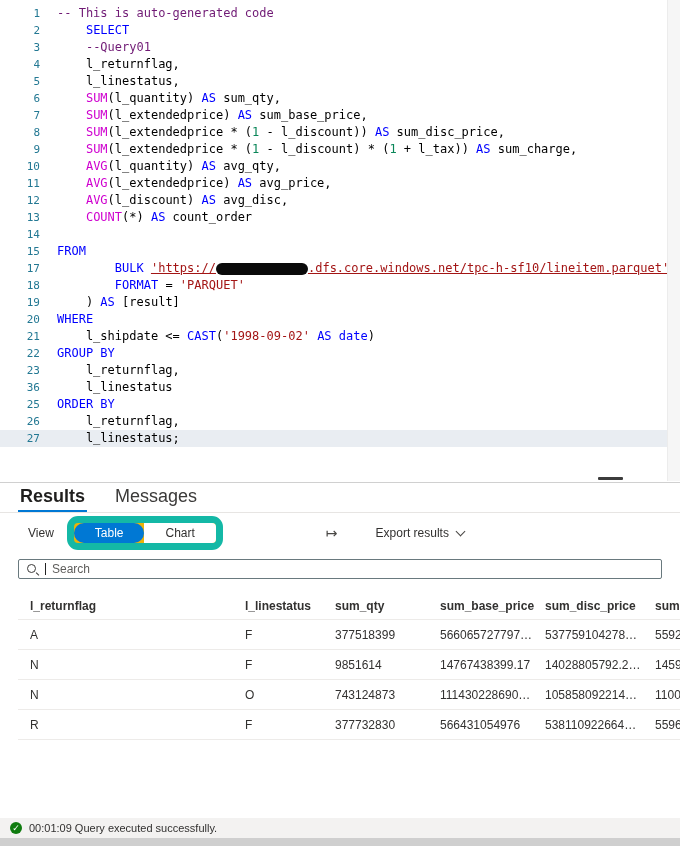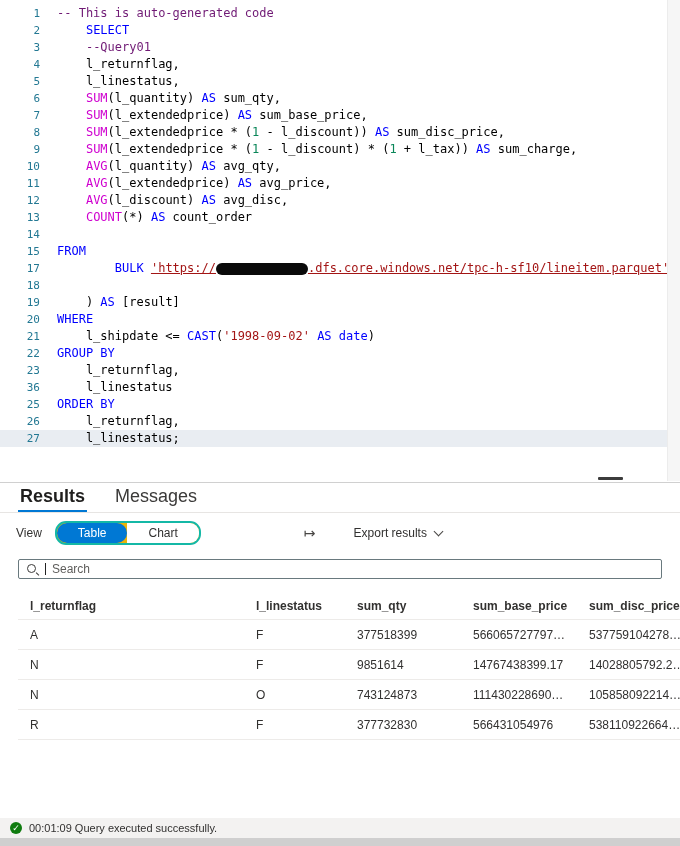--- a/index.html
+++ b/index.html
@@ -25,38 +25,38 @@
   .t-strl{color:#a31515;text-decoration:underline;}
   .t-num{color:#098658;}
   .t-redact{display:inline-block;width:92px;height:12px;background:#0a0a0a;border-radius:6px;vertical-align:text-bottom;}
   .hthumb{position:absolute;top:477px;left:598px;width:25px;height:3px;background:#3c3c3c;border-radius:1px;}
   .vscroll{position:absolute;top:0;right:0;width:12px;height:481px;background:#f6f6f6;border-left:1px solid #ececec;}
   
   .results{position:absolute;top:482px;left:0;width:680px;bottom:0;background:#fff;border-top:1px solid #d0d0d0;box-sizing:border-box;}
   .tabstrip{height:30px;display:flex;align-items:stretch;padding-left:18px;border-bottom:1px solid #e7e5e3;box-sizing:border-box;}
   .tab{display:flex;align-items:center;margin-right:26px;font-size:18px;color:#3b3a39;cursor:pointer;border-bottom:2px solid transparent;padding:0 2px;}
   .tab.active{font-weight:600;color:#201f1e;border-bottom-color:#0078d4;}
-  .viewrow{display:flex;align-items:center;margin:9px 16px 0;height:22px;}
+  .viewrow{display:flex;align-items:center;margin:9px 28px 0;height:22px;}
   .viewlabel{font-size:12px;color:#323130;margin-right:13px;}
-  .toggle{display:inline-flex;border:2px solid #14b8a6;border-radius:11px;height:20px;overflow:hidden;align-items:stretch;background:#eab308;}
+  .toggle{display:inline-flex;border:7px solid #14b8a6;border-radius:11px;height:20px;overflow:hidden;align-items:stretch;background:#eab308;}
   .toggle .opt{display:flex;align-items:center;justify-content:center;font-size:12px;padding:0 21px;color:#323130;background:#fff;cursor:pointer;}
   .toggle .opt.active{background:#0078d4;color:#fff;border-radius:10px;}
   .exportgroup{display:flex;align-items:center;margin-left:103px;color:#323130;cursor:pointer;}
   .exporticon{font-size:14px;margin-right:7px;color:#484644;}
   .exportlabel{font-size:12px;padding-left:31px;}
   .chev{width:6px;height:6px;border-right:1.2px solid #484644;border-bottom:1.2px solid #484644;transform:rotate(45deg);margin-left:8px;margin-top:-3px;display:inline-block;}
   .searchbox{display:flex;align-items:center;margin:15px 18px 0;height:20px;border:1px solid #69797e;border-radius:2px;padding:0 7px;gap:6px;box-sizing:border-box;background:#fff;}
   .lens{position:relative;width:13px;height:13px;flex:none;}
   .lens::before{content:"";position:absolute;left:1px;top:1px;width:7px;height:7px;border:1.3px solid #3b3a39;border-radius:50%;}
   .lens::after{content:"";position:absolute;left:9.5px;top:9.5px;width:4px;height:1.3px;background:#3b3a39;transform:rotate(45deg);transform-origin:left center;}
   .caret{width:1px;height:12px;background:#222;flex:none;}
   .searchbox input{border:none;outline:none;flex:1;font-size:12px;font-family:inherit;color:#323130;padding:0;background:transparent;}
   .searchbox input::placeholder{color:#5f5e5c;}
   .gridtable{margin:14px 0 0 18px;width:662px;overflow:hidden;font-size:12px;color:#323130;}
-  .gt-row{display:grid;grid-template-columns:215px 90px 105px 105px 110px 60px;padding-left:12px;align-items:center;border-bottom:1px solid #edebe9;box-sizing:border-box;gap:11px;}
+  .gt-row{display:grid;grid-template-columns:215px 90px 105px 105px 110px 60px;padding-left:12px;align-items:center;border-bottom:1px solid #edebe9;box-sizing:border-box;}
   .gt-head{height:27px;font-weight:600;color:#323130;}
   .gt-body .gt-row{height:30px;}
   .th,.td{overflow:hidden;white-space:nowrap;}
   
   .statusbar{position:absolute;left:0;right:0;bottom:8px;height:20px;background:#f3f2f1;display:flex;align-items:center;gap:7px;padding:0 10px;font-size:11px;color:#323130;box-sizing:border-box;}
   .checkicon{width:12px;height:12px;border-radius:50%;background:#107c10;color:#fff;font-size:9px;line-height:12px;text-align:center;flex:none;}
   .bottomstrip{position:absolute;left:0;right:0;bottom:0;height:8px;background:#cfcfcf;}
 </style>
 </head>
 <body>
@@ -122,20 +122,21 @@
       <div class="cl">
         <span class="ln">15</span>
         <span class="codetext"><span class="t-kw">FROM</span></span>
       </div>
       <div class="cl">
         <span class="ln">17</span>
         <span class="codetext"><span class="t-pl">        </span><span class="t-kw">BULK</span><span class="t-pl"> </span><span class="t-strl">'https://</span><span class="t-redact"></span><span class="t-strl">.dfs.core.windows.net/tpc-h-sf10/lineitem.parquet'</span><span class="t-pl">,</span></span>
       </div>
       <div class="cl">
         <span class="ln">18</span>
+        <span class="codetext"><span class="t-pl">        </span><span class="t-kw">FORMAT</span><span class="t-pl"> = </span><span class="t-str">'PARQUET'</span></span>
       </div>
       <div class="cl">
         <span class="ln">19</span>
         <span class="codetext"><span class="t-pl">    ) </span><span class="t-kw">AS</span><span class="t-pl"> [result]</span></span>
       </div>
       <div class="cl">
         <span class="ln">20</span>
         <span class="codetext"><span class="t-kw">WHERE</span></span>
       </div>
       <div class="cl">

